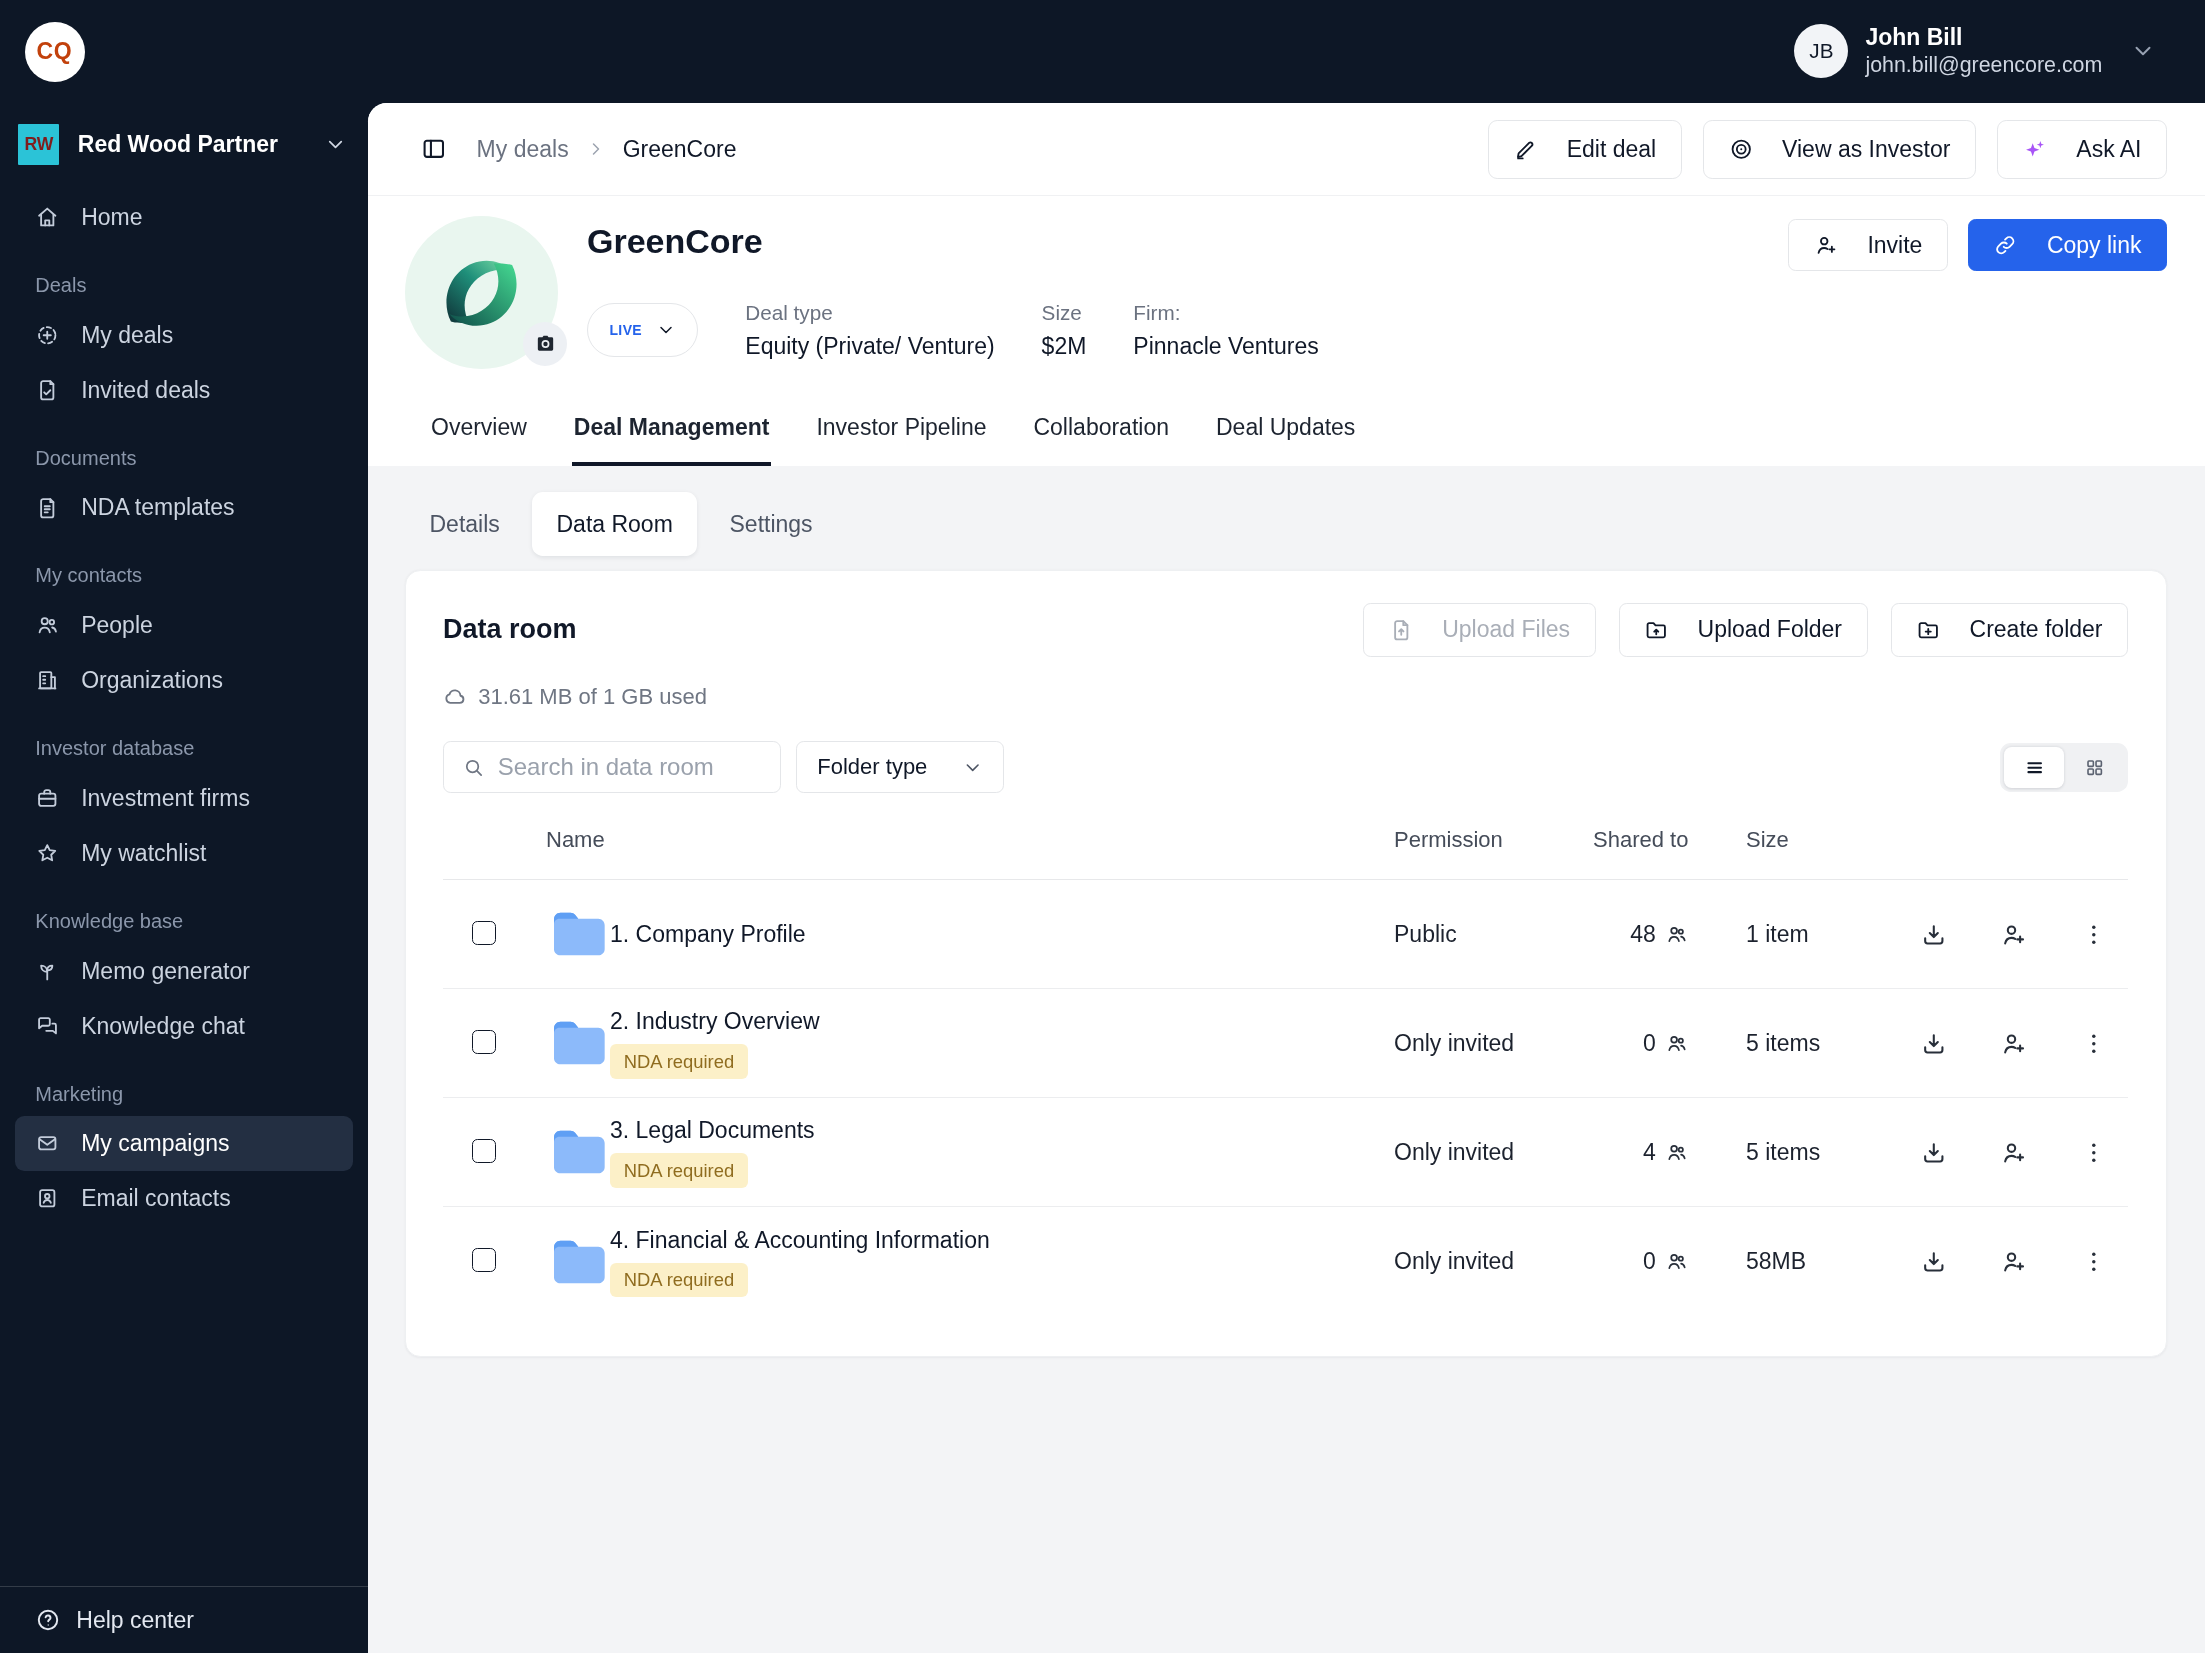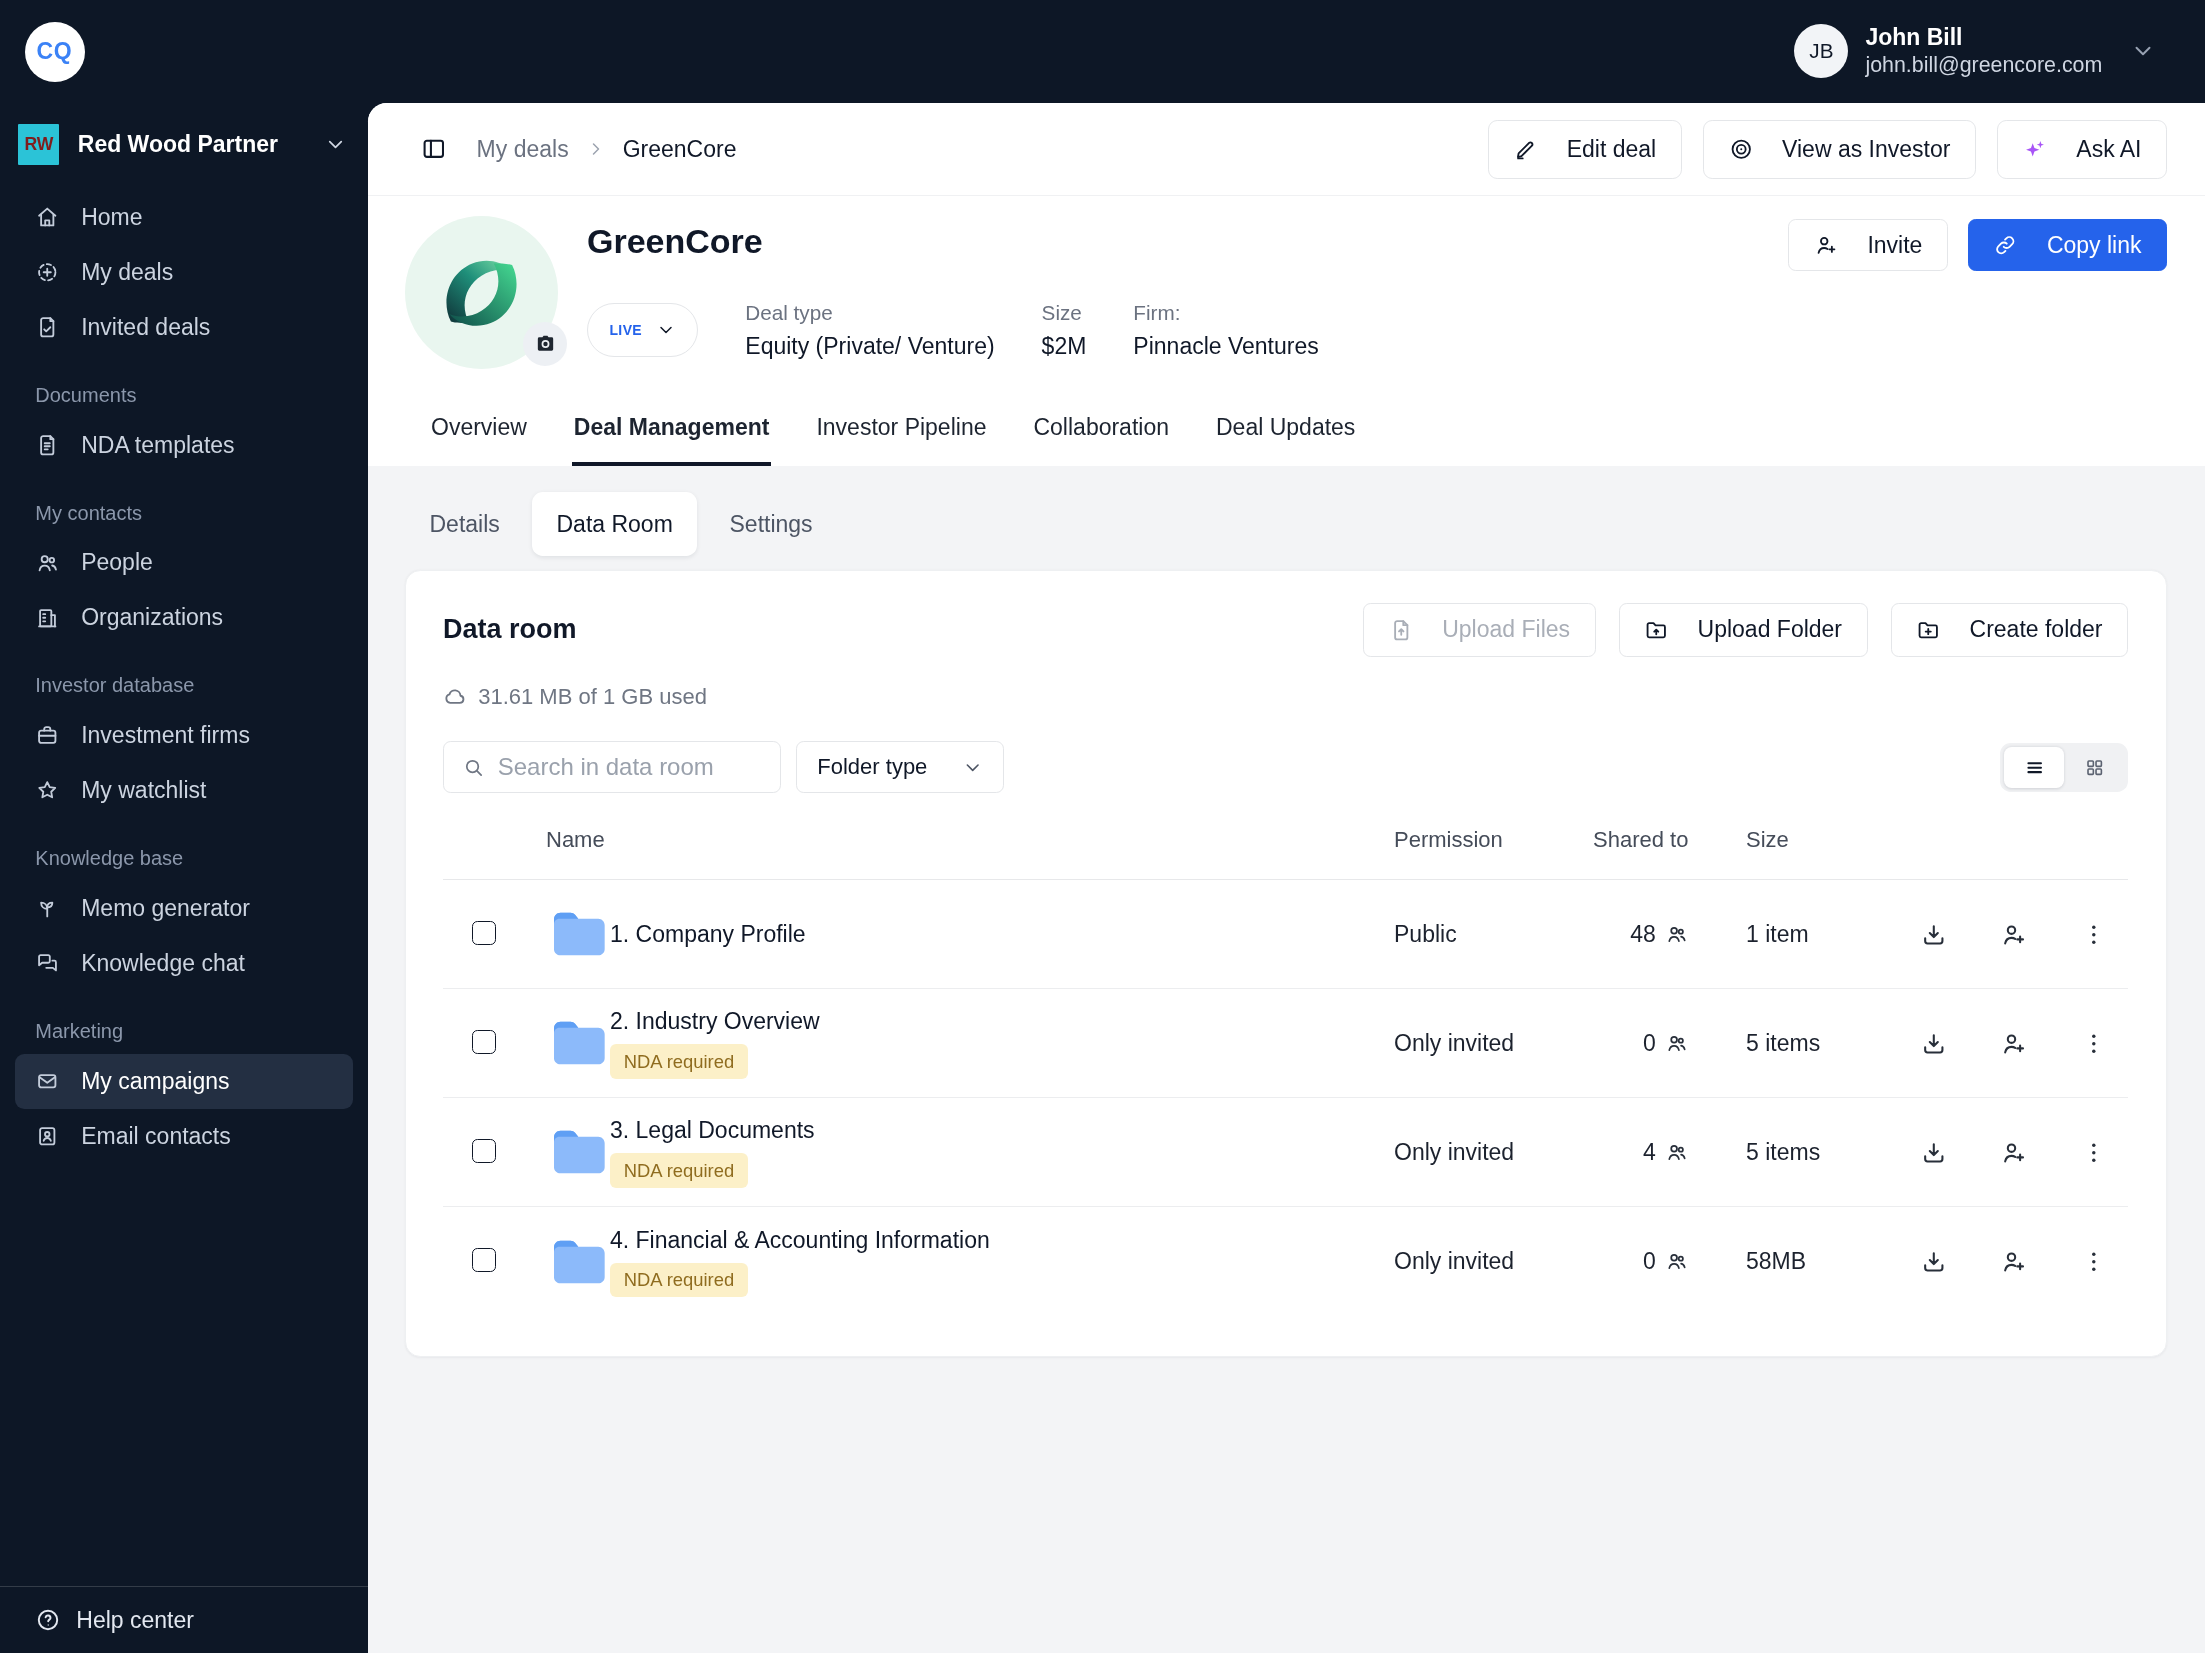--- a/index.html
+++ b/index.html
@@ -2,21 +2,21 @@
 <html style="font-size:12.3px"><head>
 <meta charset="utf-8">
 <style>
   * { margin:0; padding:0; box-sizing:border-box; }
   html,body { width:2205px; height:1654px; overflow:hidden; }
   body { background:#0d1726; font-family:"Liberation Sans", sans-serif; color:#101828; }
   svg { display:block; }
 
   
   .topbar { position:absolute; left:0; top:0; width:2205px; height:103px; display:flex; align-items:center; padding:0 49px 0 24.5px; }
-  .cq-logo { width:60px; height:60px; border-radius:50%; background:#ffffff; display:flex; align-items:center; justify-content:center; font-size:23px; font-weight:700; color:#3b82f6; letter-spacing:0.8px; }
+  .cq-logo { width:60px; height:60px; border-radius:50%; background:#ffffff; display:flex; align-items:center; justify-content:center; font-size:23px; font-weight:700; color:#c2410c; letter-spacing:0.8px; }
   .user { margin-left:auto; display:flex; align-items:center; gap:17px; }
   .avatar { width:54px; height:54px; border-radius:50%; background:#f2f4f7; color:#101828; display:flex; align-items:center; justify-content:center; font-size:20.7px; font-weight:500; }
   .uname { color:#ffffff; font-size:23px; font-weight:700; line-height:1.25; }
   .uemail { color:#cfd6e2; font-size:21.4px; line-height:1.3; }
   .user .chev { color:#97a1b2; width:26px; height:26px; margin-left:10.7px; }
 
   
   .sidebar { position:absolute; left:0; top:103px; width:368px; bottom:0; }
   .workspace { display:flex; align-items:center; gap:18.4px; padding:21.4px 21.4px 17px 18.4px; }
   .ws-badge { width:41px; height:41px; border-radius:1px; background:#2bc3d7; color:#7f1d1d; font-size:17.6px; font-weight:600; display:flex; align-items:center; justify-content:center; }
@@ -150,20 +150,21 @@
     <div class="nav-item">
       <span class="nicon">
           <svg viewBox="0 0 24 24" width="100%" height="100%" fill="none" stroke="currentColor" stroke-width="1.8" stroke-linecap="round" stroke-linejoin="round">
             <path d="M4 10.5 12 3.5l8 7"></path>
             <path d="M6 9.5V20h12V9.5"></path>
             <path d="M10 20v-5h4v5"></path>
           </svg>
         </span>
       <span>Home</span>
     </div>
+    <div class="nav-section-label">Deals</div>
     <div class="nav-item">
       <span class="nicon">
           <svg viewBox="0 0 24 24" width="100%" height="100%" fill="none" stroke="currentColor" stroke-width="1.8" stroke-linecap="round" stroke-linejoin="round">
             <circle cx="12" cy="12" r="8" stroke-dasharray="4.2 3.2"></circle>
             <path d="M12 8.5v7M8.5 12h7"></path>
           </svg>
         </span>
       <span>My deals</span>
     </div>
     <div class="nav-item">

